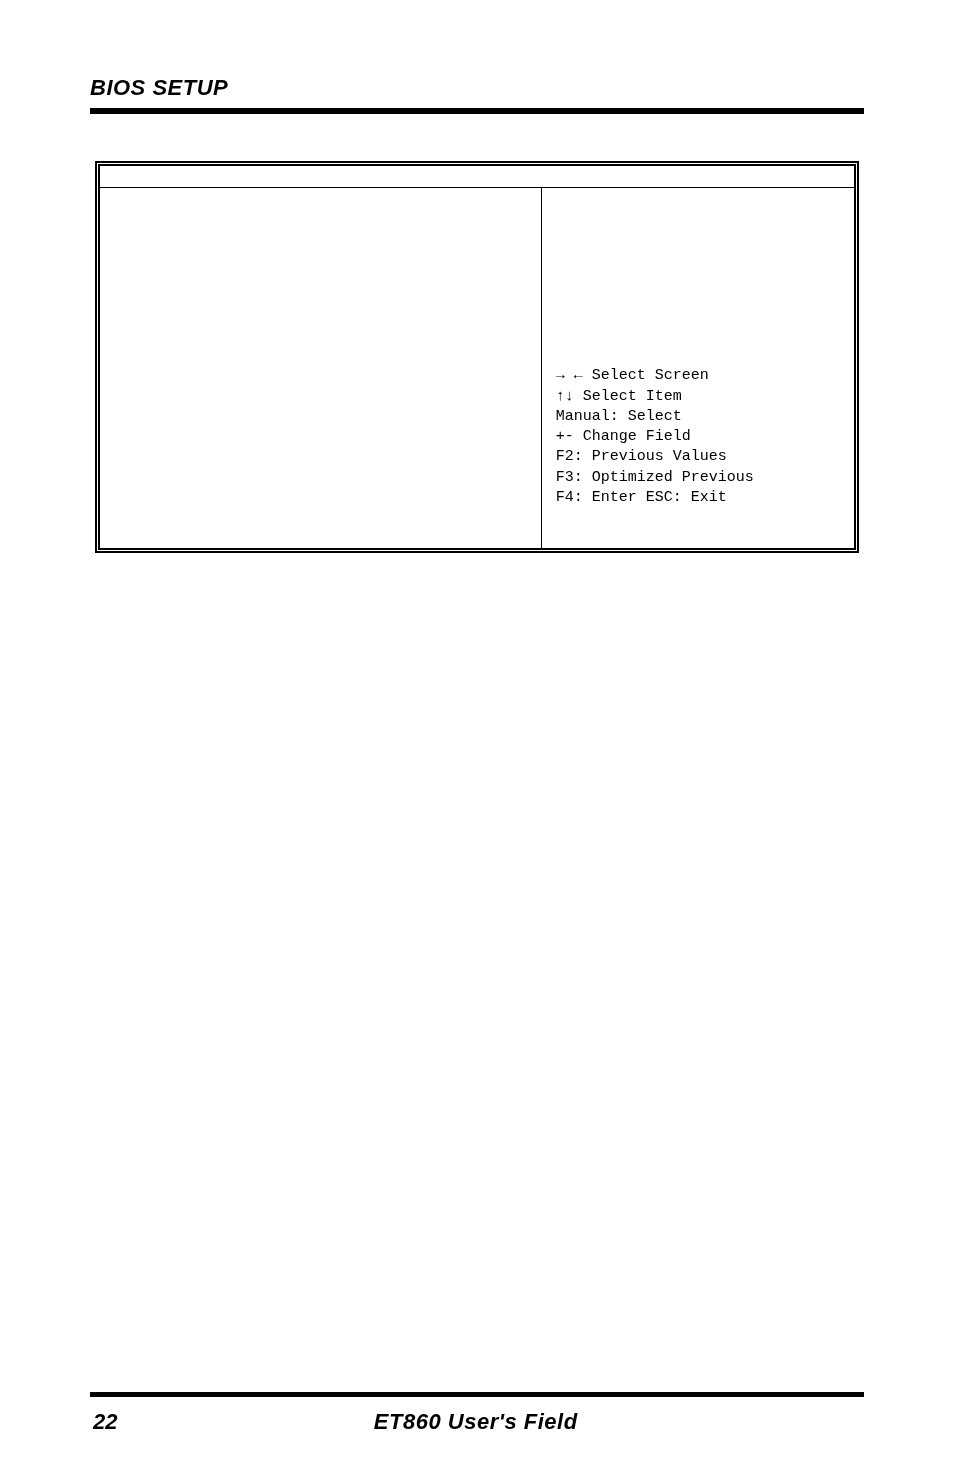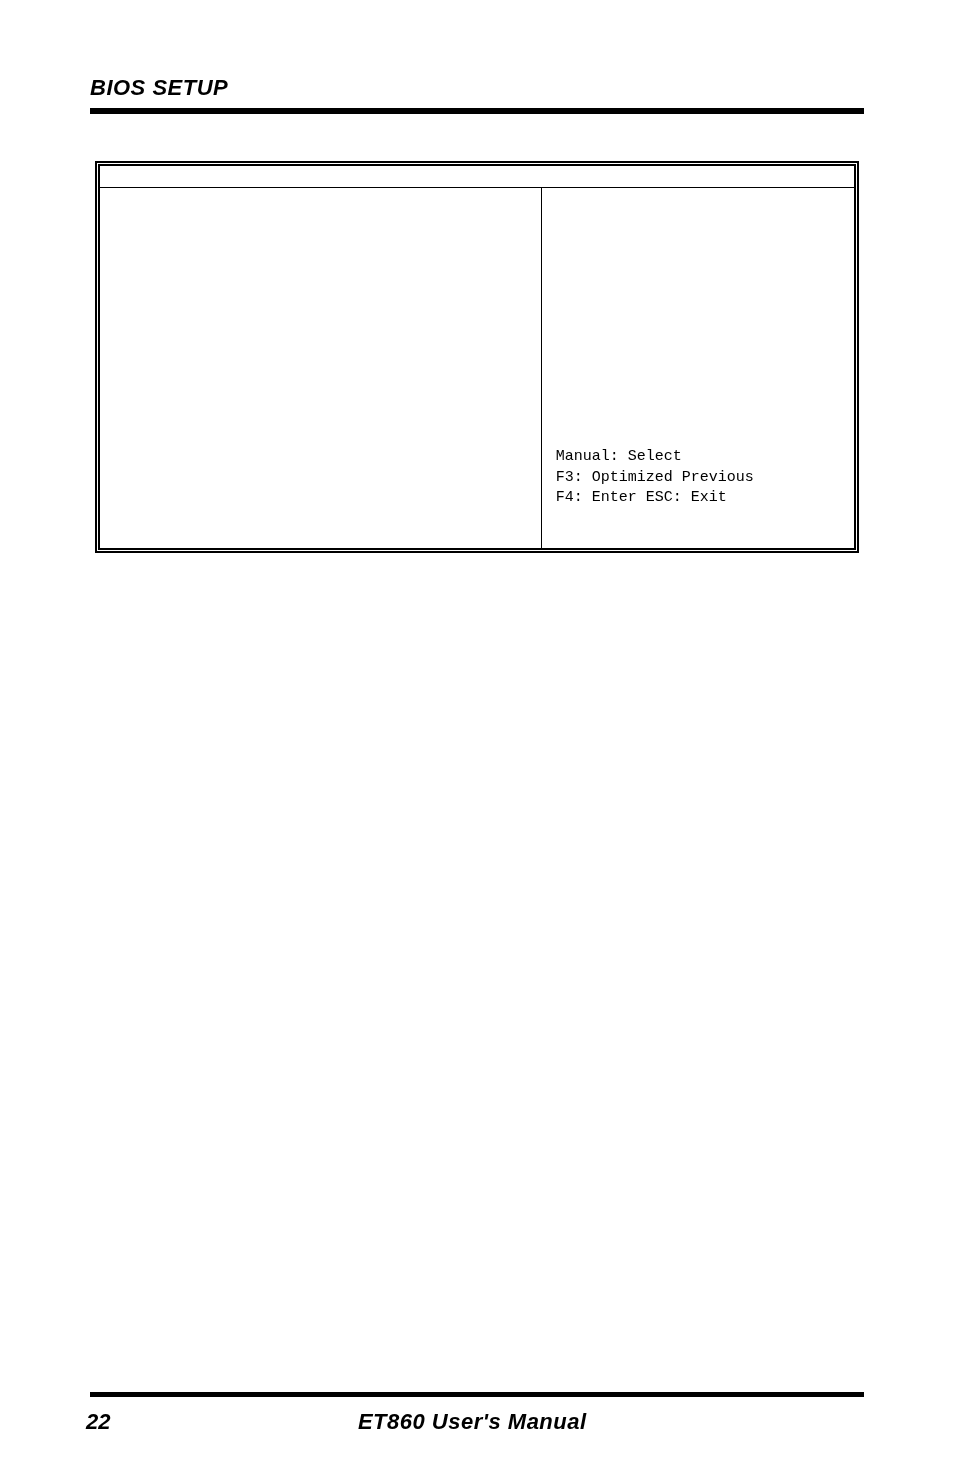--- a/index.html
+++ b/index.html
@@ -66,21 +66,21 @@
     .footer-rule {
       position: absolute;
       left: 90px;
       right: 90px;
       bottom: 78px;
       height: 5px;
       background: #000;
     }
     .footer {
       position: absolute;
-      left: 86px;
+      left: 93px;
       right: 90px;
       bottom: 40px;
       display: flex;
       align-items: baseline;
       margin-top: 44px;
     }
     .page-num {
       font-style: italic;
       font-weight: bold;
       font-size: 22px;
@@ -102,27 +102,31 @@
   <div class="section-header">BIOS SETUP</div>
   <div class="thick-rule"></div>
 
   <div class="bios-frame">
     <div class="bios-inner">
       <div class="bios-top-spacer"></div>
       <div class="bios-body">
         <div class="bios-left"></div>
         <div class="bios-right">
           <div class="help-block">
+            <div class="help-line">→ ← Select Screen</div>
+            <div class="help-line">↑↓  Select Item</div>
             <div class="help-line">Manual: Select</div>
+            <div class="help-line">+-   Change Field</div>
+            <div class="help-line">F2:  Previous Values</div>
             <div class="help-line">F3: Optimized Previous</div>
             <div class="help-line">F4: Enter  ESC: Exit</div>
           </div>
         </div>
       </div>
     </div>
   </div>
 
   <div class="footer-rule"></div>
   <div class="footer">
     <div class="page-num">22</div>
-    <div class="manual-title">ET860 User's Manual</div>
+    <div class="manual-title">ET860 User's Field</div>
   </div>
 </div>
 
 </body></html>

